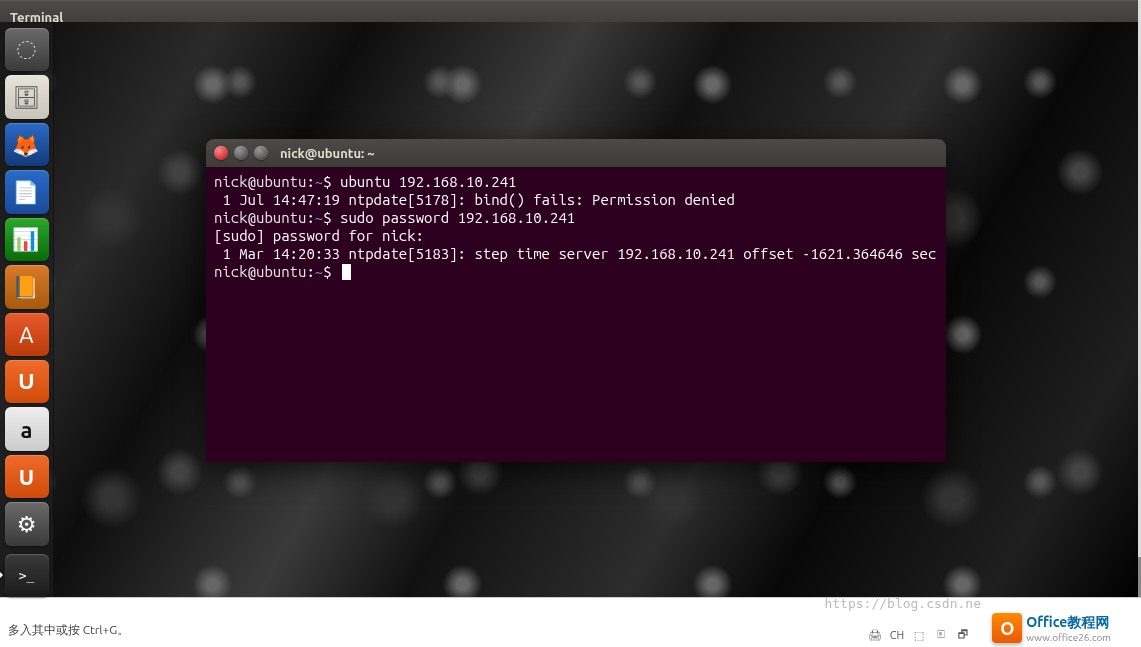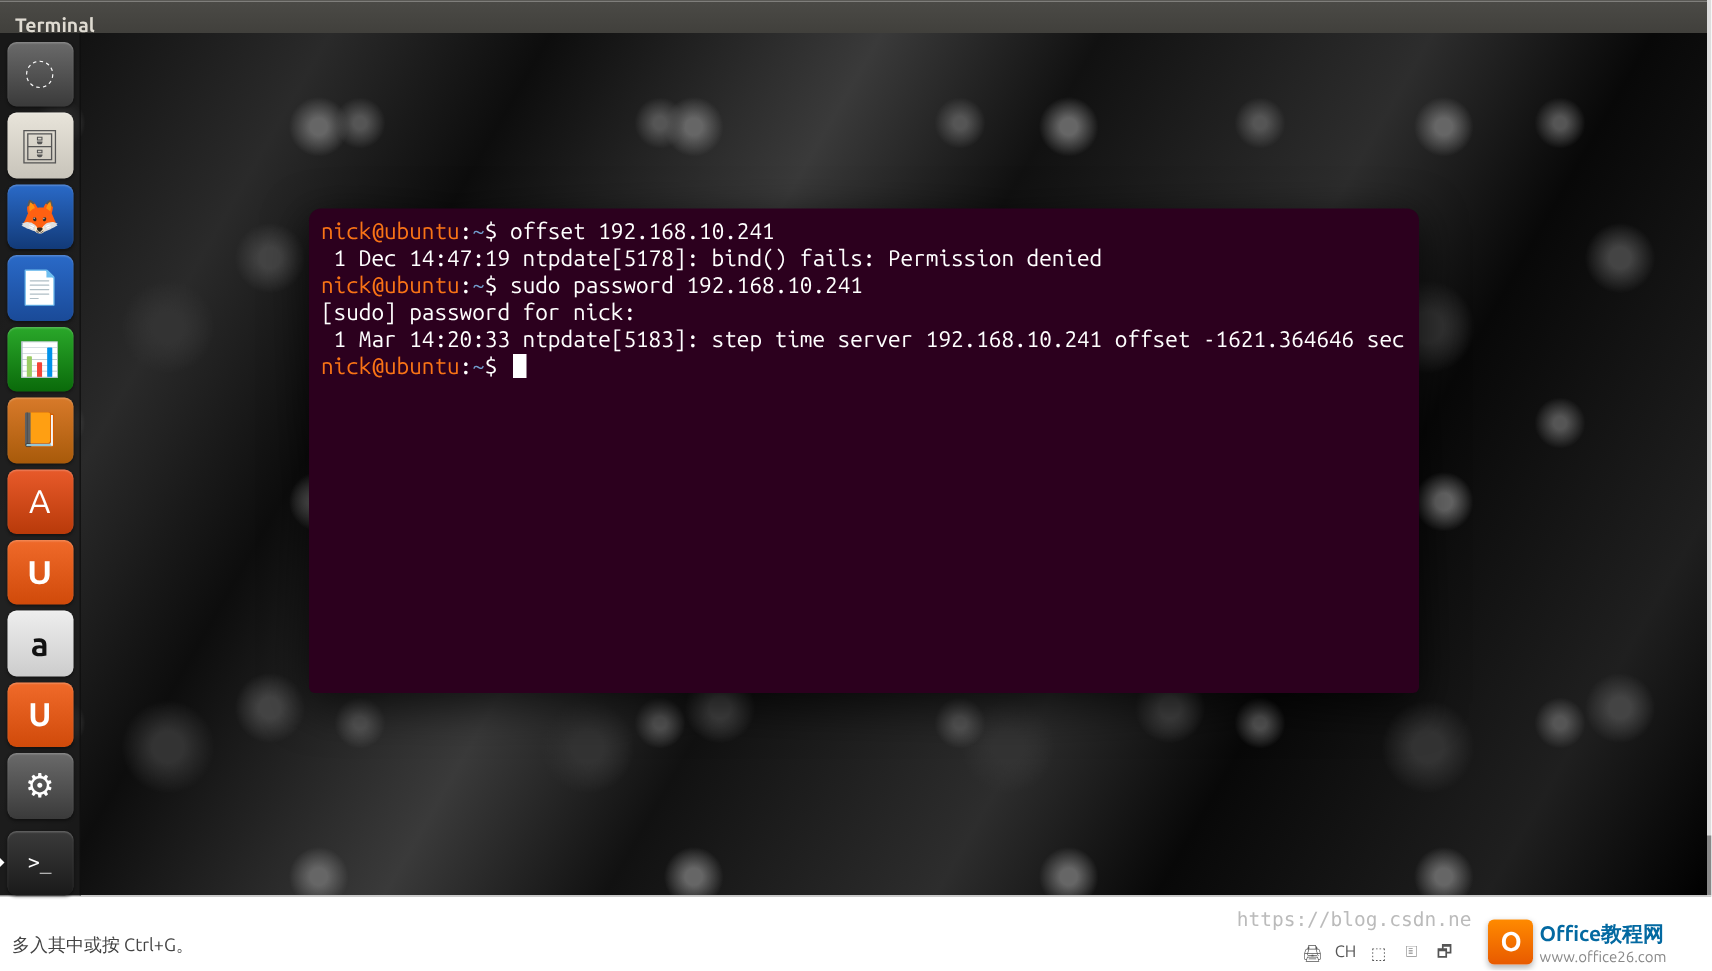--- a/index.html
+++ b/index.html
@@ -123,21 +123,21 @@
     }
     .term-body {
       padding: 6px 8px;
       font-family: "Ubuntu Mono","DejaVu Sans Mono",monospace;
       font-size: 15px;
       line-height: 18px;
       color: #ffffff;
       white-space: pre-wrap;
       word-break: break-all;
     }
-    .prompt-user { color: #f97316; }
+    .prompt-user { color: #e5e5e5; }
     .prompt-sep  { color: #ffffff; }
     .prompt-path { color: #729fcf; }
     .cursor {
       display: inline-block;
       width: 9px; height: 16px;
       background: #ffffff;
       vertical-align: text-bottom;
       margin-left: 2px;
     }
     
@@ -149,21 +149,21 @@
       border-top: 1px solid #ccc;
       font-size: 12px;
       color: #444;
     }
     .bottom-hint {
       position: absolute;
       left: 8px; bottom: 8px;
     }
     .watermark-url {
       position: absolute;
-      right: 160px; bottom: 26px;
+      right: 160px; bottom: 36px;
       color: #bbb;
       font-family: monospace;
       font-size: 13px;
     }
     .watermark-logo {
       position: absolute;
       right: 30px; bottom: 4px;
       display: flex;
       align-items: center;
       gap: 4px;
@@ -217,22 +217,28 @@
 </head>
 <body>
 
 <div class="menubar">
   <span>Terminal</span>
 </div>
 
 <div class="desktop">
 
   <div class="terminal-window">
-    <div class="term-body"><span class="prompt-user">nick@ubuntu</span><span class="prompt-sep">:</span><span class="prompt-path">~</span><span class="prompt-sep">$</span> <span>offset 192.168.10.241</span>
-<span> 1 Dec 14:47:19 ntpdate[5178]: bind() fails: Permission denied</span>
+    <div class="term-titlebar">
+      <div class="win-btn win-close"></div>
+      <div class="win-btn win-min"></div>
+      <div class="win-btn win-max"></div>
+      <span class="term-title">nick@ubuntu: ~</span>
+    </div>
+    <div class="term-body"><span class="prompt-user">nick@ubuntu</span><span class="prompt-sep">:</span><span class="prompt-path">~</span><span class="prompt-sep">$</span> <span>ubuntu 192.168.10.241</span>
+<span> 1 Jul 14:47:19 ntpdate[5178]: bind() fails: Permission denied</span>
 <span class="prompt-user">nick@ubuntu</span><span class="prompt-sep">:</span><span class="prompt-path">~</span><span class="prompt-sep">$</span> <span>sudo password 192.168.10.241</span>
 <span>[sudo] password for nick:</span>
 <span> 1 Mar 14:20:33 ntpdate[5183]: step time server 192.168.10.241 offset -1621.364646 sec</span>
 <span class="prompt-user">nick@ubuntu</span><span class="prompt-sep">:</span><span class="prompt-path">~</span><span class="prompt-sep">$</span> <span class="cursor"></span></div>
   </div>
 
 </div>
 
 <div class="launcher" id="launcher">
     <div class="launcher-item li-dash">◌</div>

